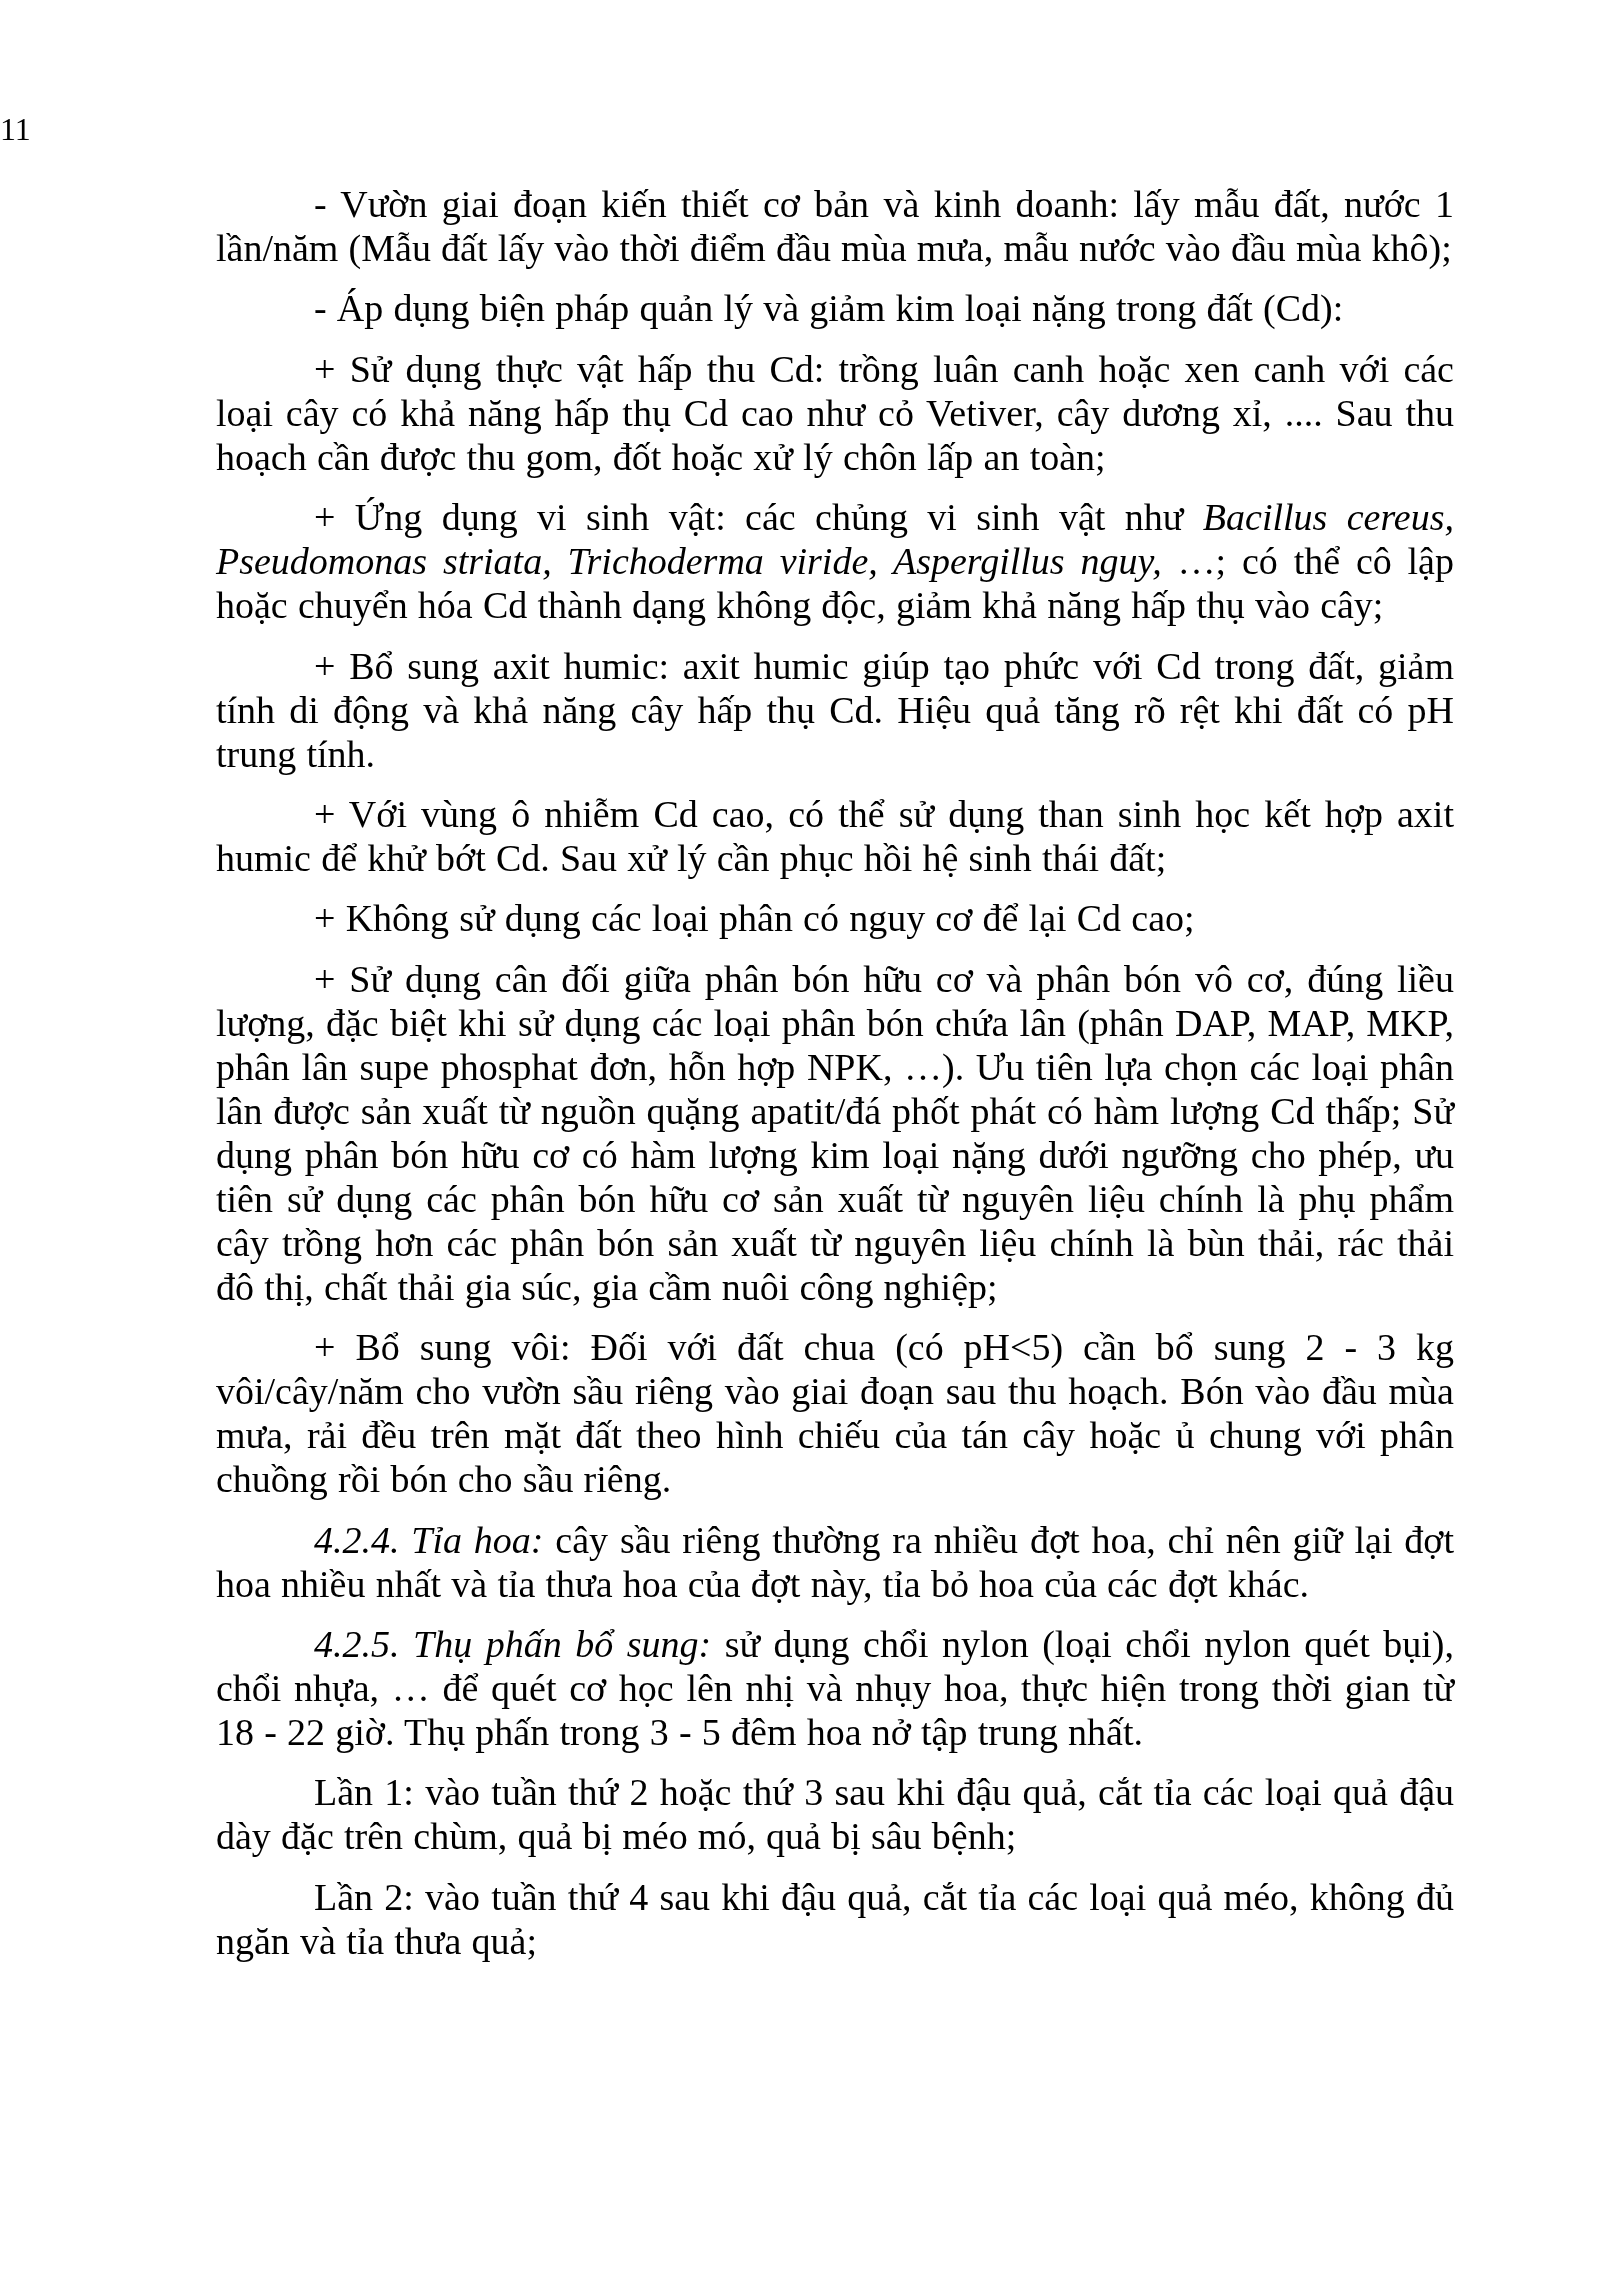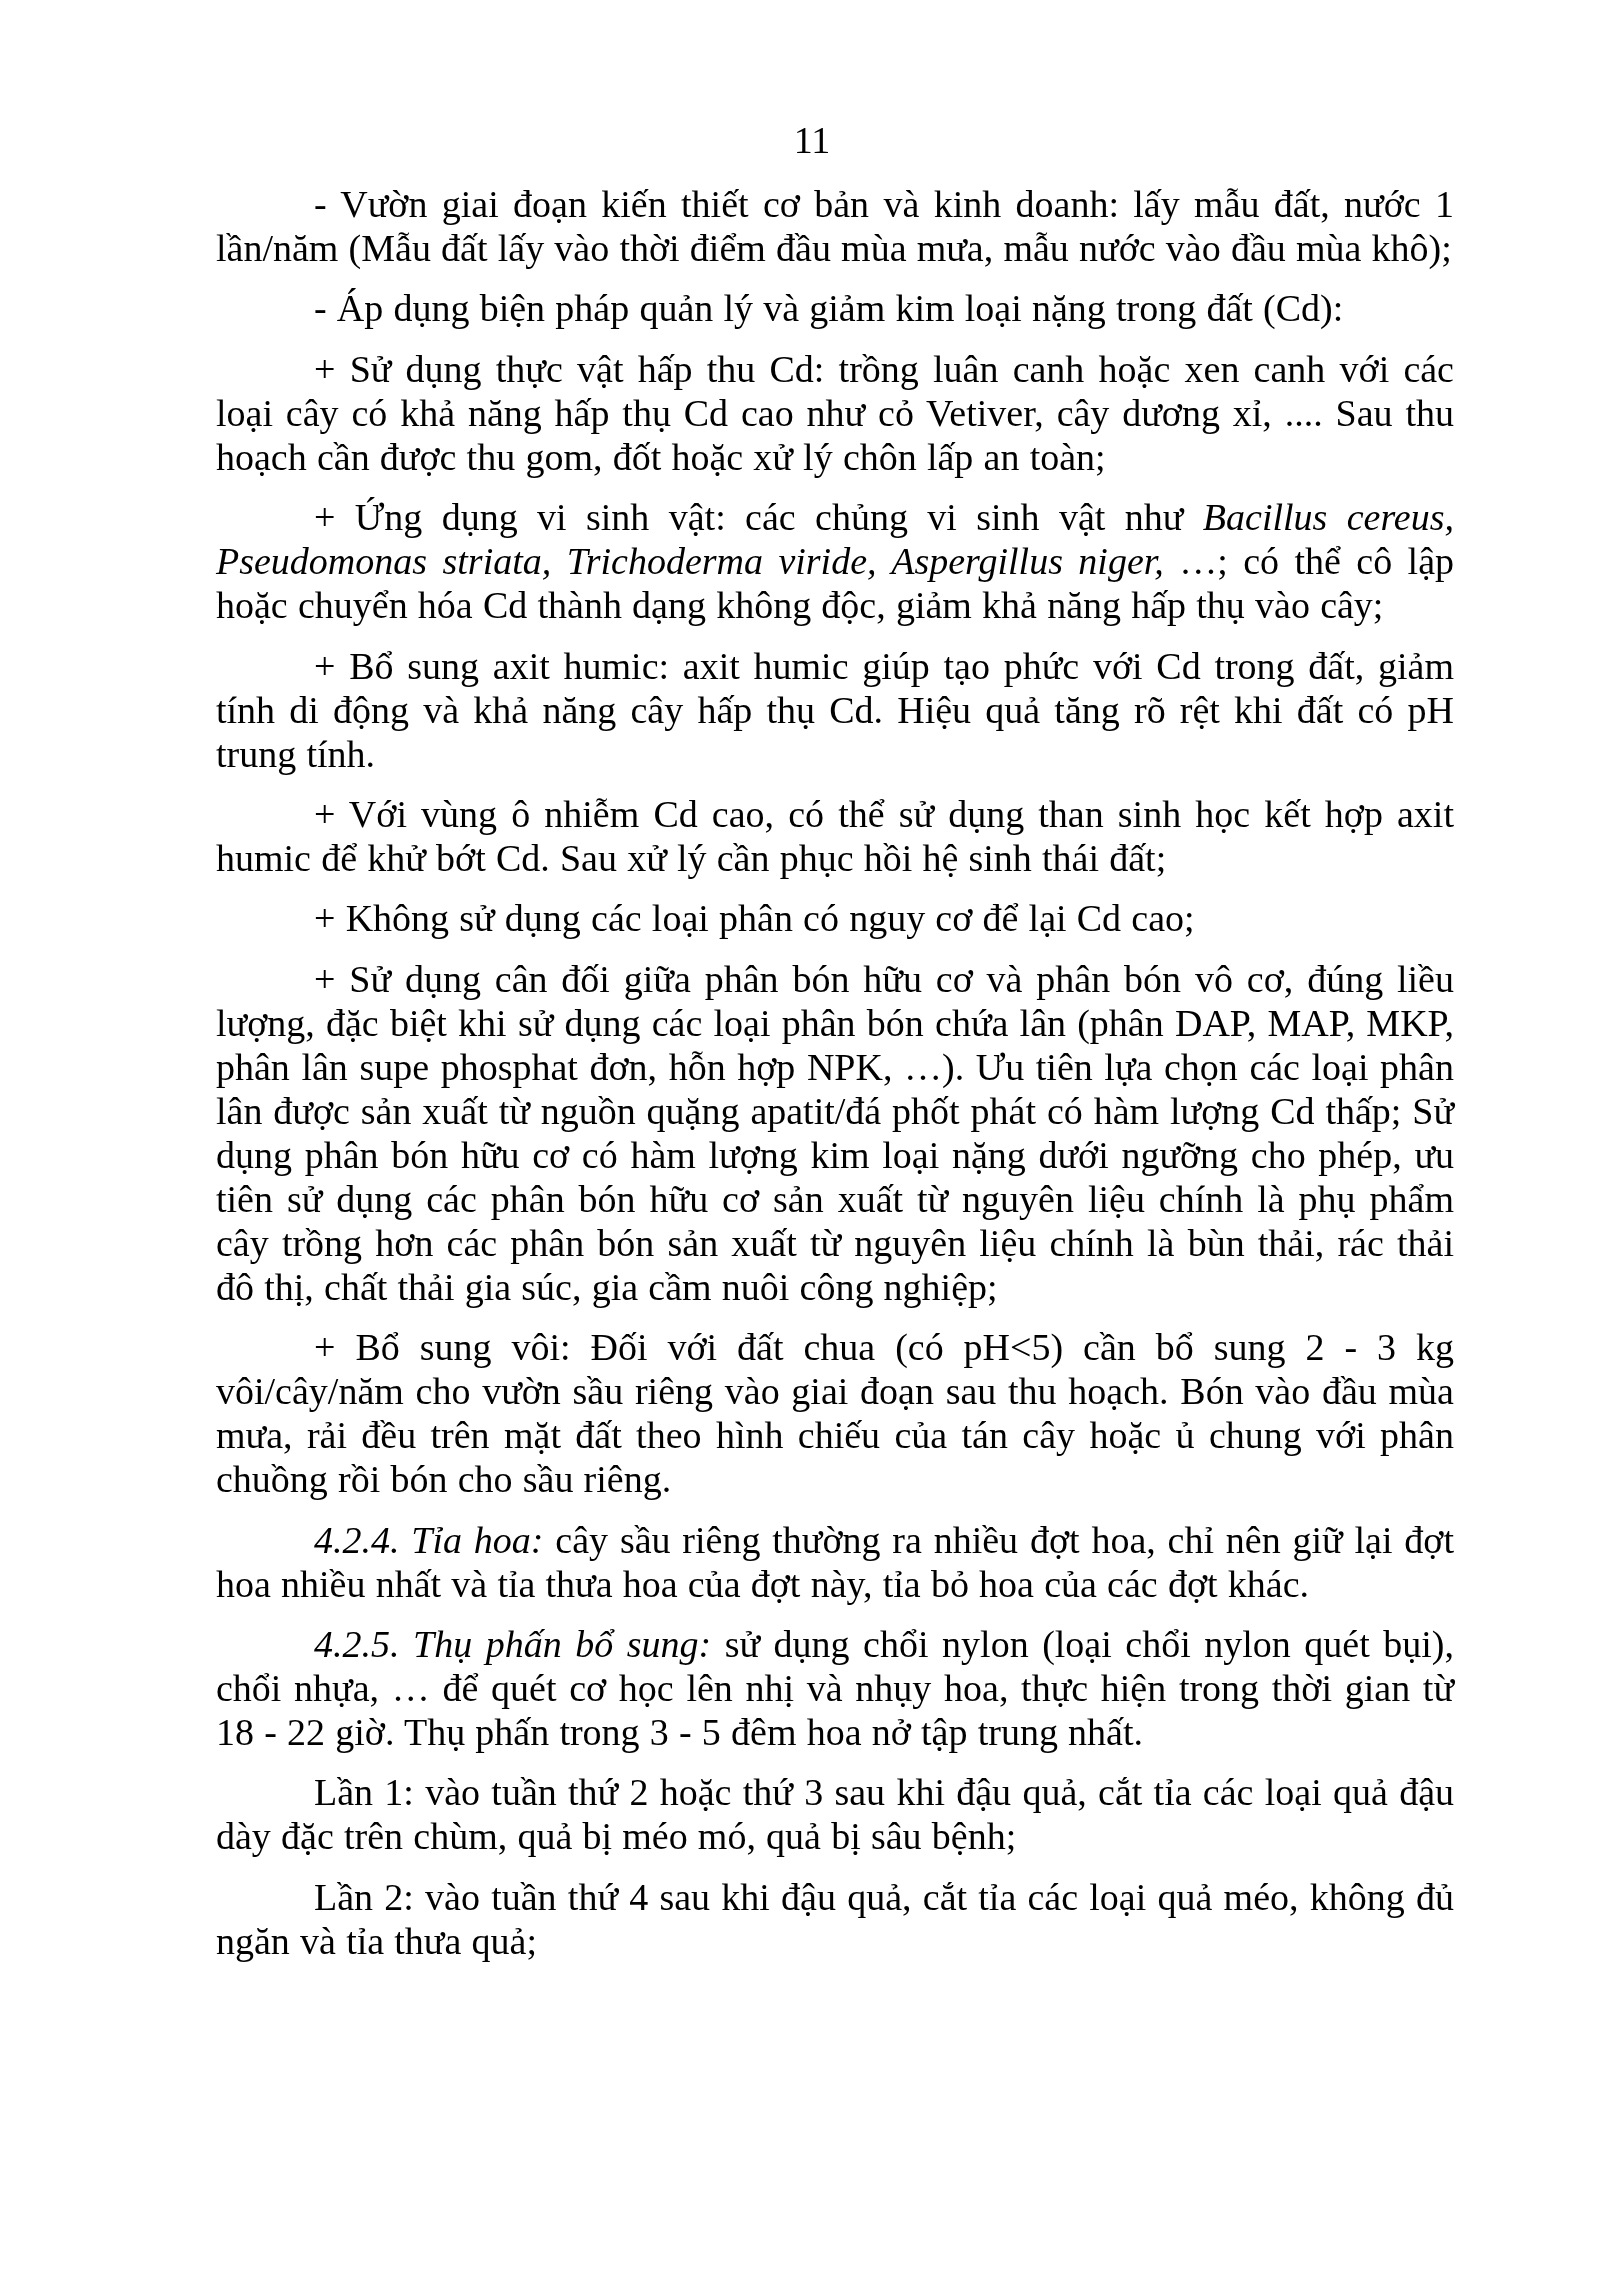--- a/index.html
+++ b/index.html
@@ -15,25 +15,24 @@
     font-family: "Liberation Serif", "DejaVu Serif", serif;
   }
   .sheet {
     position: absolute;
     inset: 0;
     background: #ffffff;
     overflow: hidden;
   }
   .page-num {
     position: absolute;
-    top: 118px;
+    top: 107px;
     left: 0;
     width: 100%;
-    text-align: center;
-    font-size: 38px;
+    font-size: 32px;
     line-height: 44px;
   }
   .content {
     position: absolute;
     left: 216px;
     top: 182px;
     width: 1238px;
   }
   .content p {
     margin: 0 0 16.4px 0;
@@ -49,21 +48,21 @@
 </style>
 </head>
 <body>
 
 <div class="sheet">
   <div class="page-num">11</div>
   <div class="content">
       <p><span>- Vườn giai đoạn kiến thiết cơ bản và kinh doanh: lấy mẫu đất, nước 1 lần/năm (Mẫu đất lấy vào thời điểm đầu mùa mưa, mẫu nước vào đầu mùa khô);</span></p>
       <p><span>- Áp dụng biện pháp quản lý và giảm kim loại nặng trong đất (Cd):</span></p>
       <p><span>+ Sử dụng thực vật hấp thu Cd: trồng luân canh hoặc xen canh với các loại cây có khả năng hấp thụ Cd cao như cỏ Vetiver, cây dương xỉ, .... Sau thu hoạch cần được thu gom, đốt hoặc xử lý chôn lấp an toàn;</span></p>
-      <p><span>+ Ứng dụng vi sinh vật: các chủng vi sinh vật như </span><span class="it">Bacillus cereus, Pseudomonas striata, Trichoderma viride, Aspergillus niger,</span><span> …; có thể cô lập hoặc chuyển hóa Cd thành dạng không độc, giảm khả năng hấp thụ vào cây;</span></p>
+      <p><span>+ Ứng dụng vi sinh vật: các chủng vi sinh vật như </span><span class="it">Bacillus cereus, Pseudomonas striata, Trichoderma viride, Aspergillus nguy,</span><span> …; có thể cô lập hoặc chuyển hóa Cd thành dạng không độc, giảm khả năng hấp thụ vào cây;</span></p>
       <p><span>+ Bổ sung axit humic: axit humic giúp tạo phức với Cd trong đất, giảm tính di động và khả năng cây hấp thụ Cd. Hiệu quả tăng rõ rệt khi đất có pH trung tính.</span></p>
       <p><span>+ Với vùng ô nhiễm Cd cao, có thể sử dụng than sinh học kết hợp axit humic để khử bớt Cd. Sau xử lý cần phục hồi hệ sinh thái đất;</span></p>
       <p><span>+ Không sử dụng các loại phân có nguy cơ để lại Cd cao;</span></p>
       <p><span>+ Sử dụng cân đối giữa phân bón hữu cơ và phân bón vô cơ, đúng liều lượng, đặc biệt khi sử dụng các loại phân bón chứa lân (phân DAP, MAP, MKP, phân lân supe phosphat đơn, hỗn hợp NPK, …). Ưu tiên lựa chọn các loại phân lân được sản xuất từ nguồn quặng apatit/đá phốt phát có hàm lượng Cd thấp; Sử dụng phân bón hữu cơ có hàm lượng kim loại nặng dưới ngưỡng cho phép, ưu tiên sử dụng các phân bón hữu cơ sản xuất từ nguyên liệu chính là phụ phẩm cây trồng hơn các phân bón sản xuất từ nguyên liệu chính là bùn thải, rác thải đô thị, chất thải gia súc, gia cầm nuôi công nghiệp;</span></p>
       <p><span>+ Bổ sung vôi: Đối với đất chua (có pH&lt;5) cần bổ sung 2 - 3 kg vôi/cây/năm cho vườn sầu riêng vào giai đoạn sau thu hoạch. Bón vào đầu mùa mưa, rải đều trên mặt đất theo hình chiếu của tán cây hoặc ủ chung với phân chuồng rồi bón cho sầu riêng.</span></p>
       <p><span class="it">4.2.4. Tỉa hoa:</span><span> cây sầu riêng thường ra nhiều đợt hoa, chỉ nên giữ lại đợt hoa nhiều nhất và tỉa thưa hoa của đợt này, tỉa bỏ hoa của các đợt khác.</span></p>
       <p><span class="it">4.2.5. Thụ phấn bổ sung:</span><span> sử dụng chổi nylon (loại chổi nylon quét bụi), chổi nhựa, … để quét cơ học lên nhị và nhụy hoa, thực hiện trong thời gian từ 18 - 22 giờ. Thụ phấn trong 3 - 5 đêm hoa nở tập trung nhất.</span></p>
       <p><span>Lần 1: vào tuần thứ 2 hoặc thứ 3 sau khi đậu quả, cắt tỉa các loại quả đậu dày đặc trên chùm, quả bị méo mó, quả bị sâu bệnh;</span></p>
       <p><span>Lần 2: vào tuần thứ 4 sau khi đậu quả, cắt tỉa các loại quả méo, không đủ ngăn và tỉa thưa quả;</span></p>
     </div>

